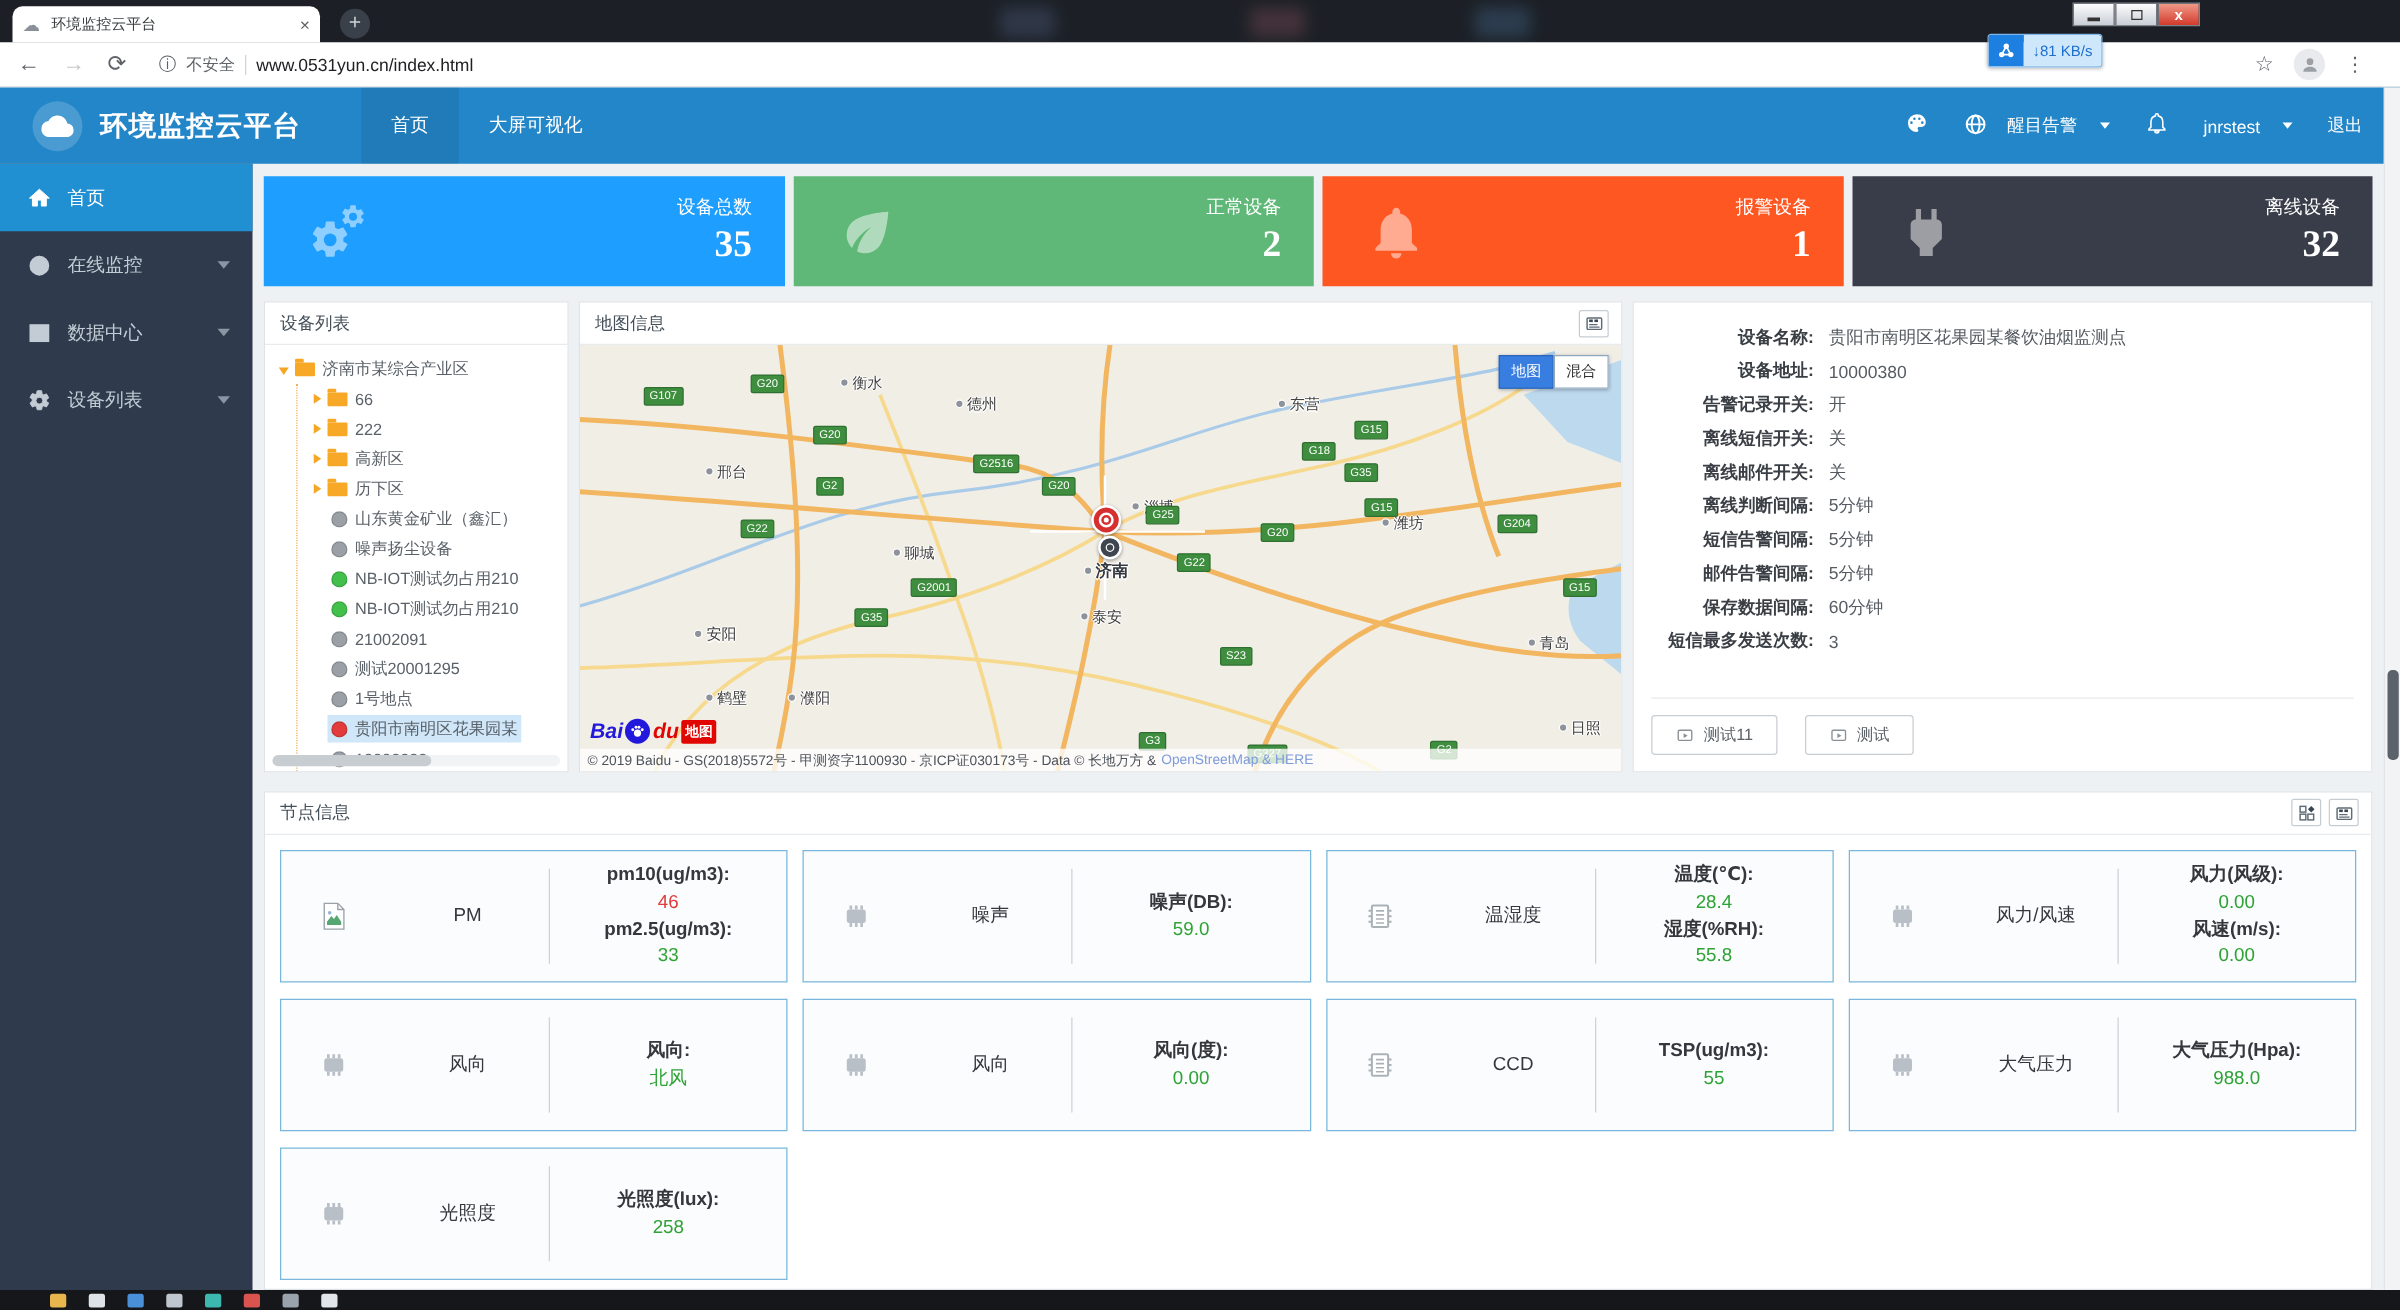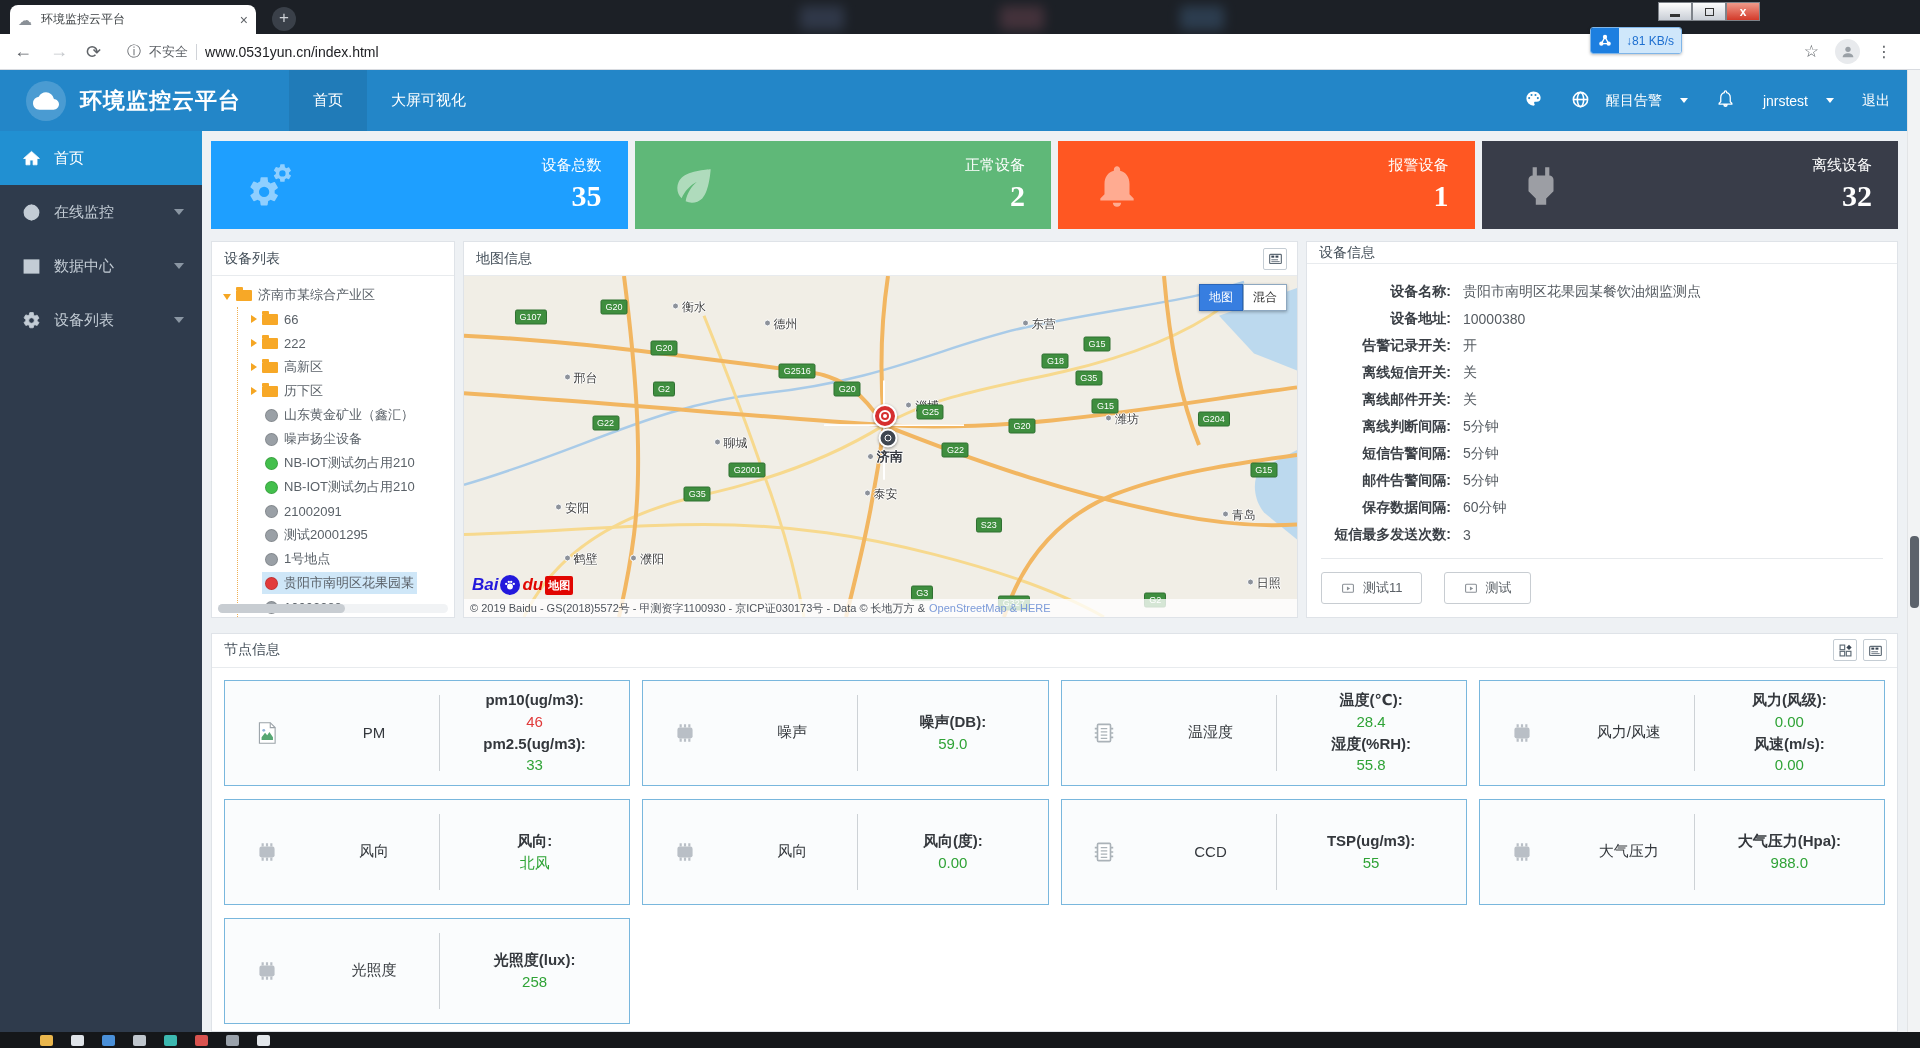--- a/index.html
+++ b/index.html
@@ -565,23 +565,20 @@
             <span class="bl-map">地图</span>
           </div>
           <div class="map-attr">
             <span>© 2019 Baidu - GS(2018)5572号 - 甲测资字1100930 - 京ICP证030173号 - Data © 长地万方 &amp;</span>
             <span class="lnk">OpenStreetMap &amp; HERE</span>
           </div>
         </div>
       </div>
 
       <div class="panel p-info">
-        <div class="panel-hd">
-          <span>设备信息</span>
-        </div>
         <div class="info-body">
             <div class="info-row">
     <span class="i-label">设备名称:</span>
     <span class="i-value">贵阳市南明区花果园某餐饮油烟监测点</span>
   </div>
             <div class="info-row">
     <span class="i-label">设备地址:</span>
     <span class="i-value">10000380</span>
   </div>
             <div class="info-row">

